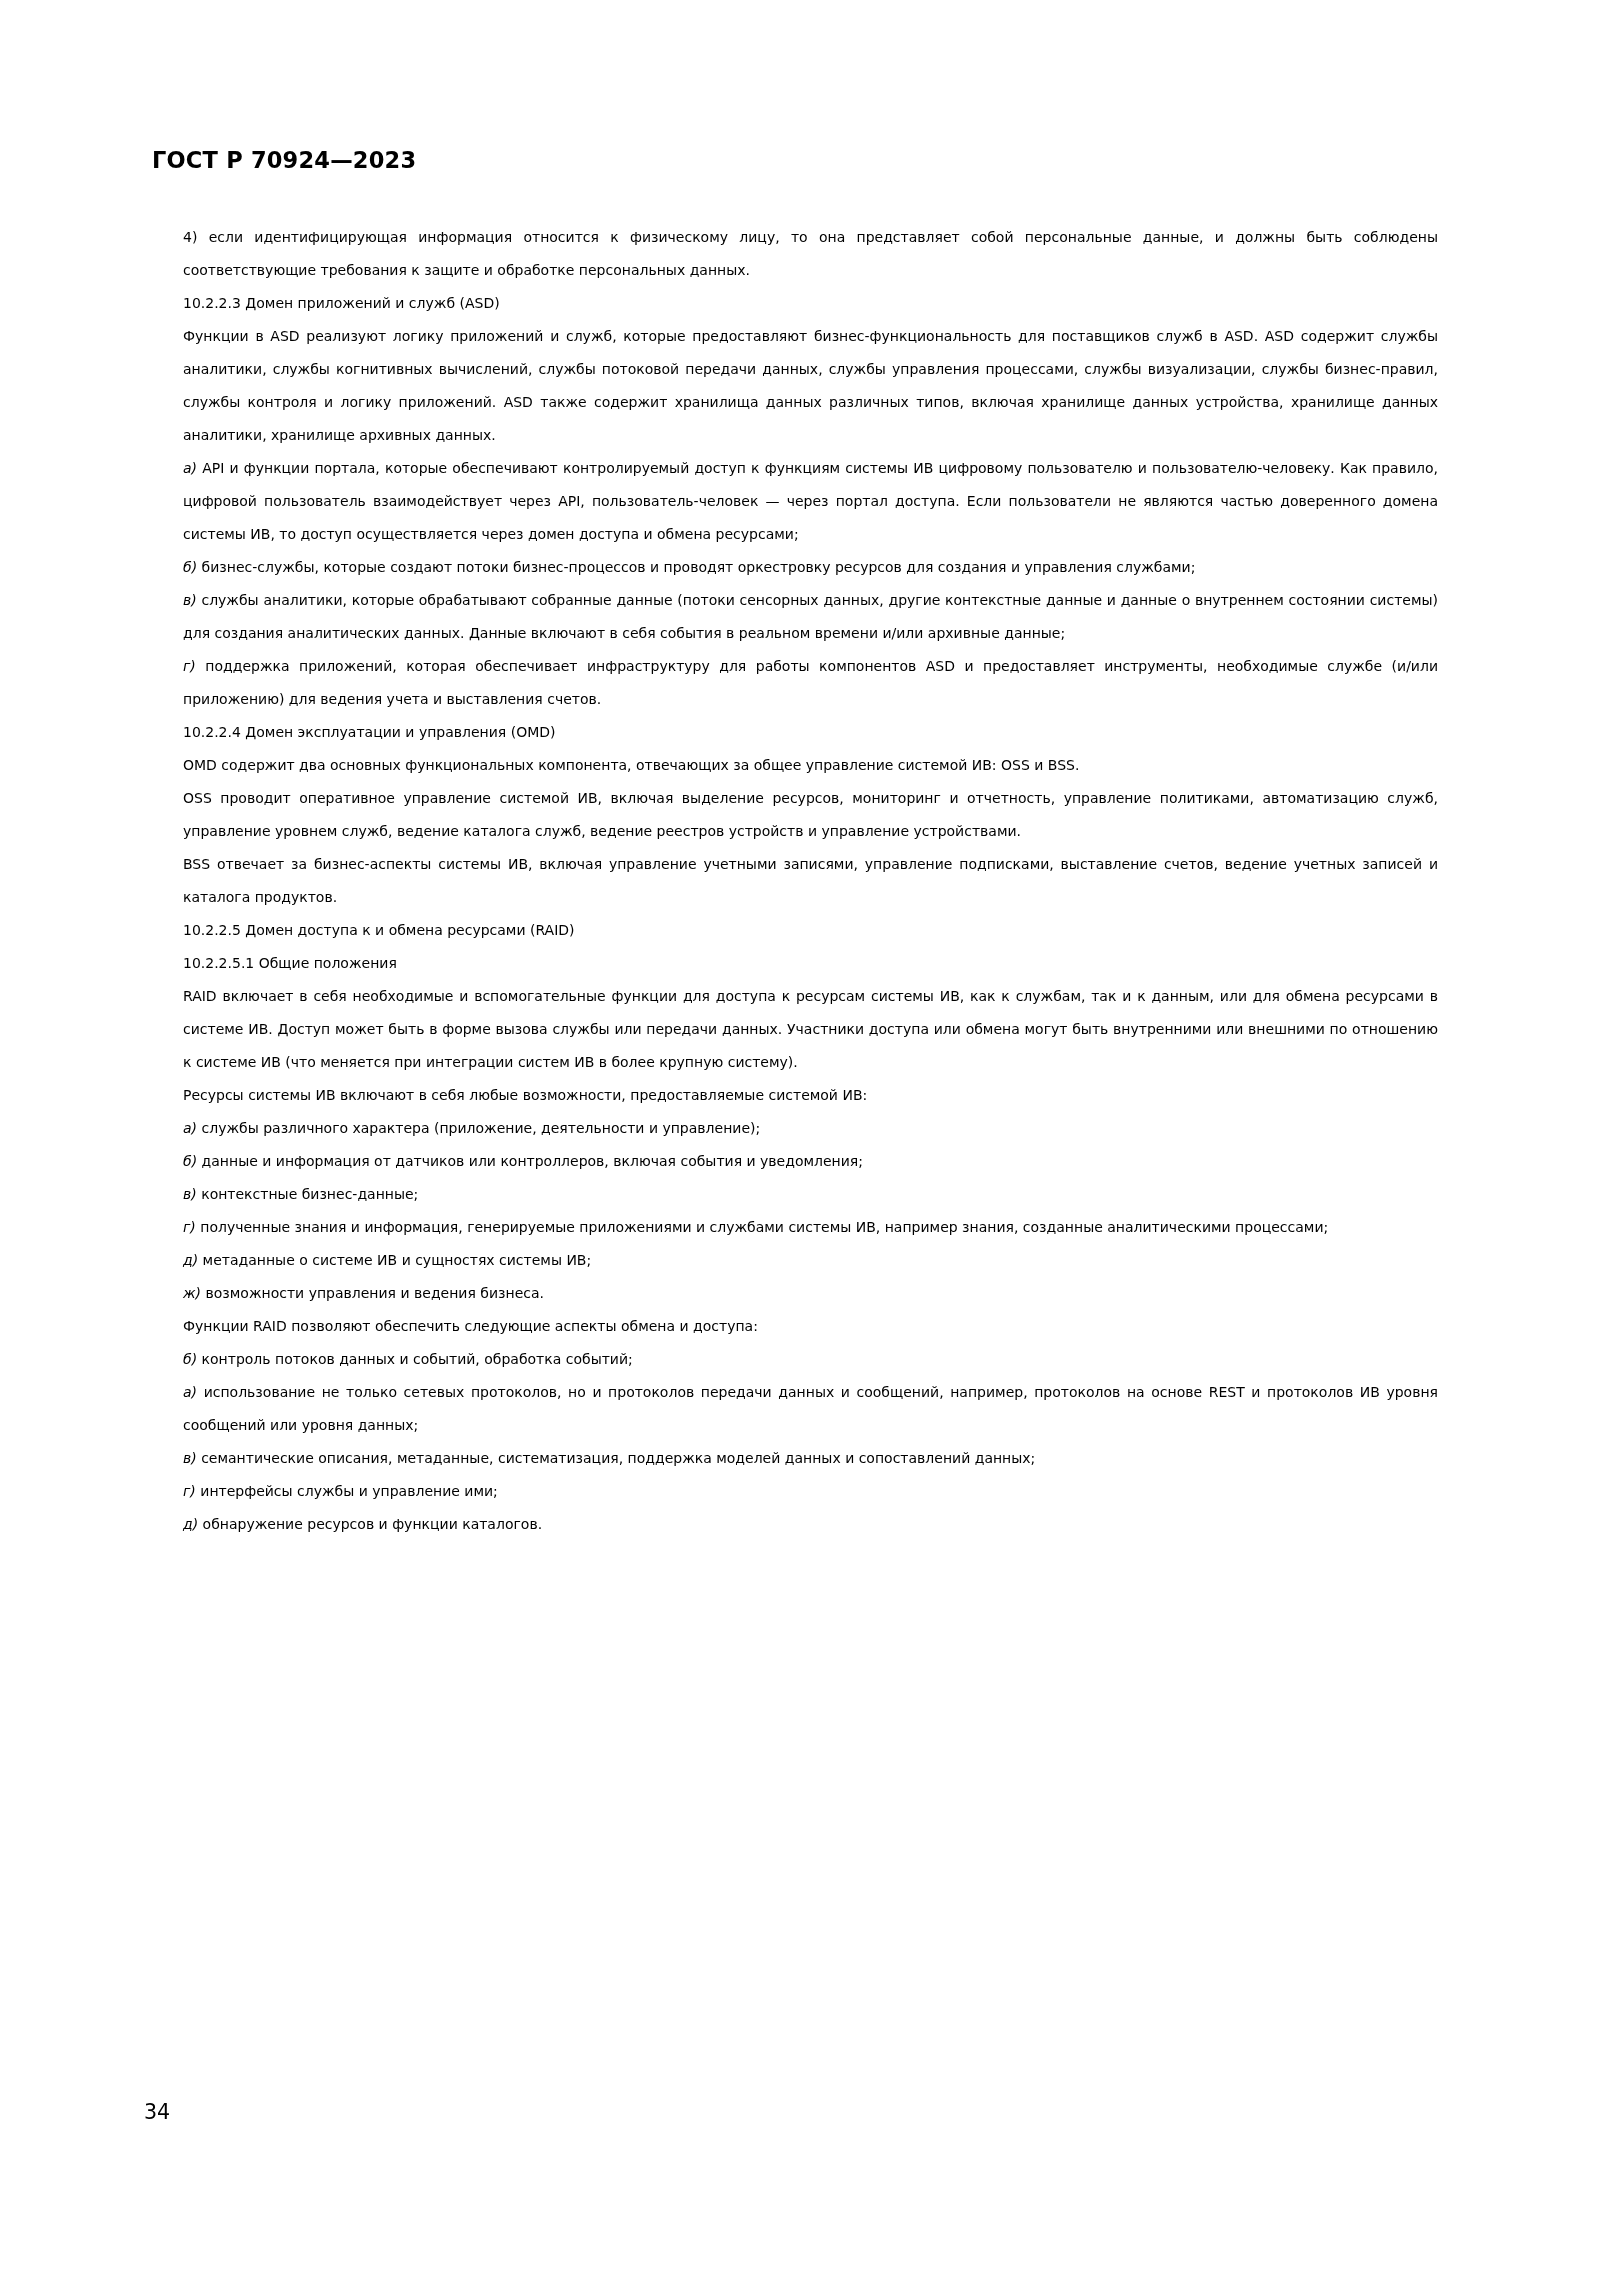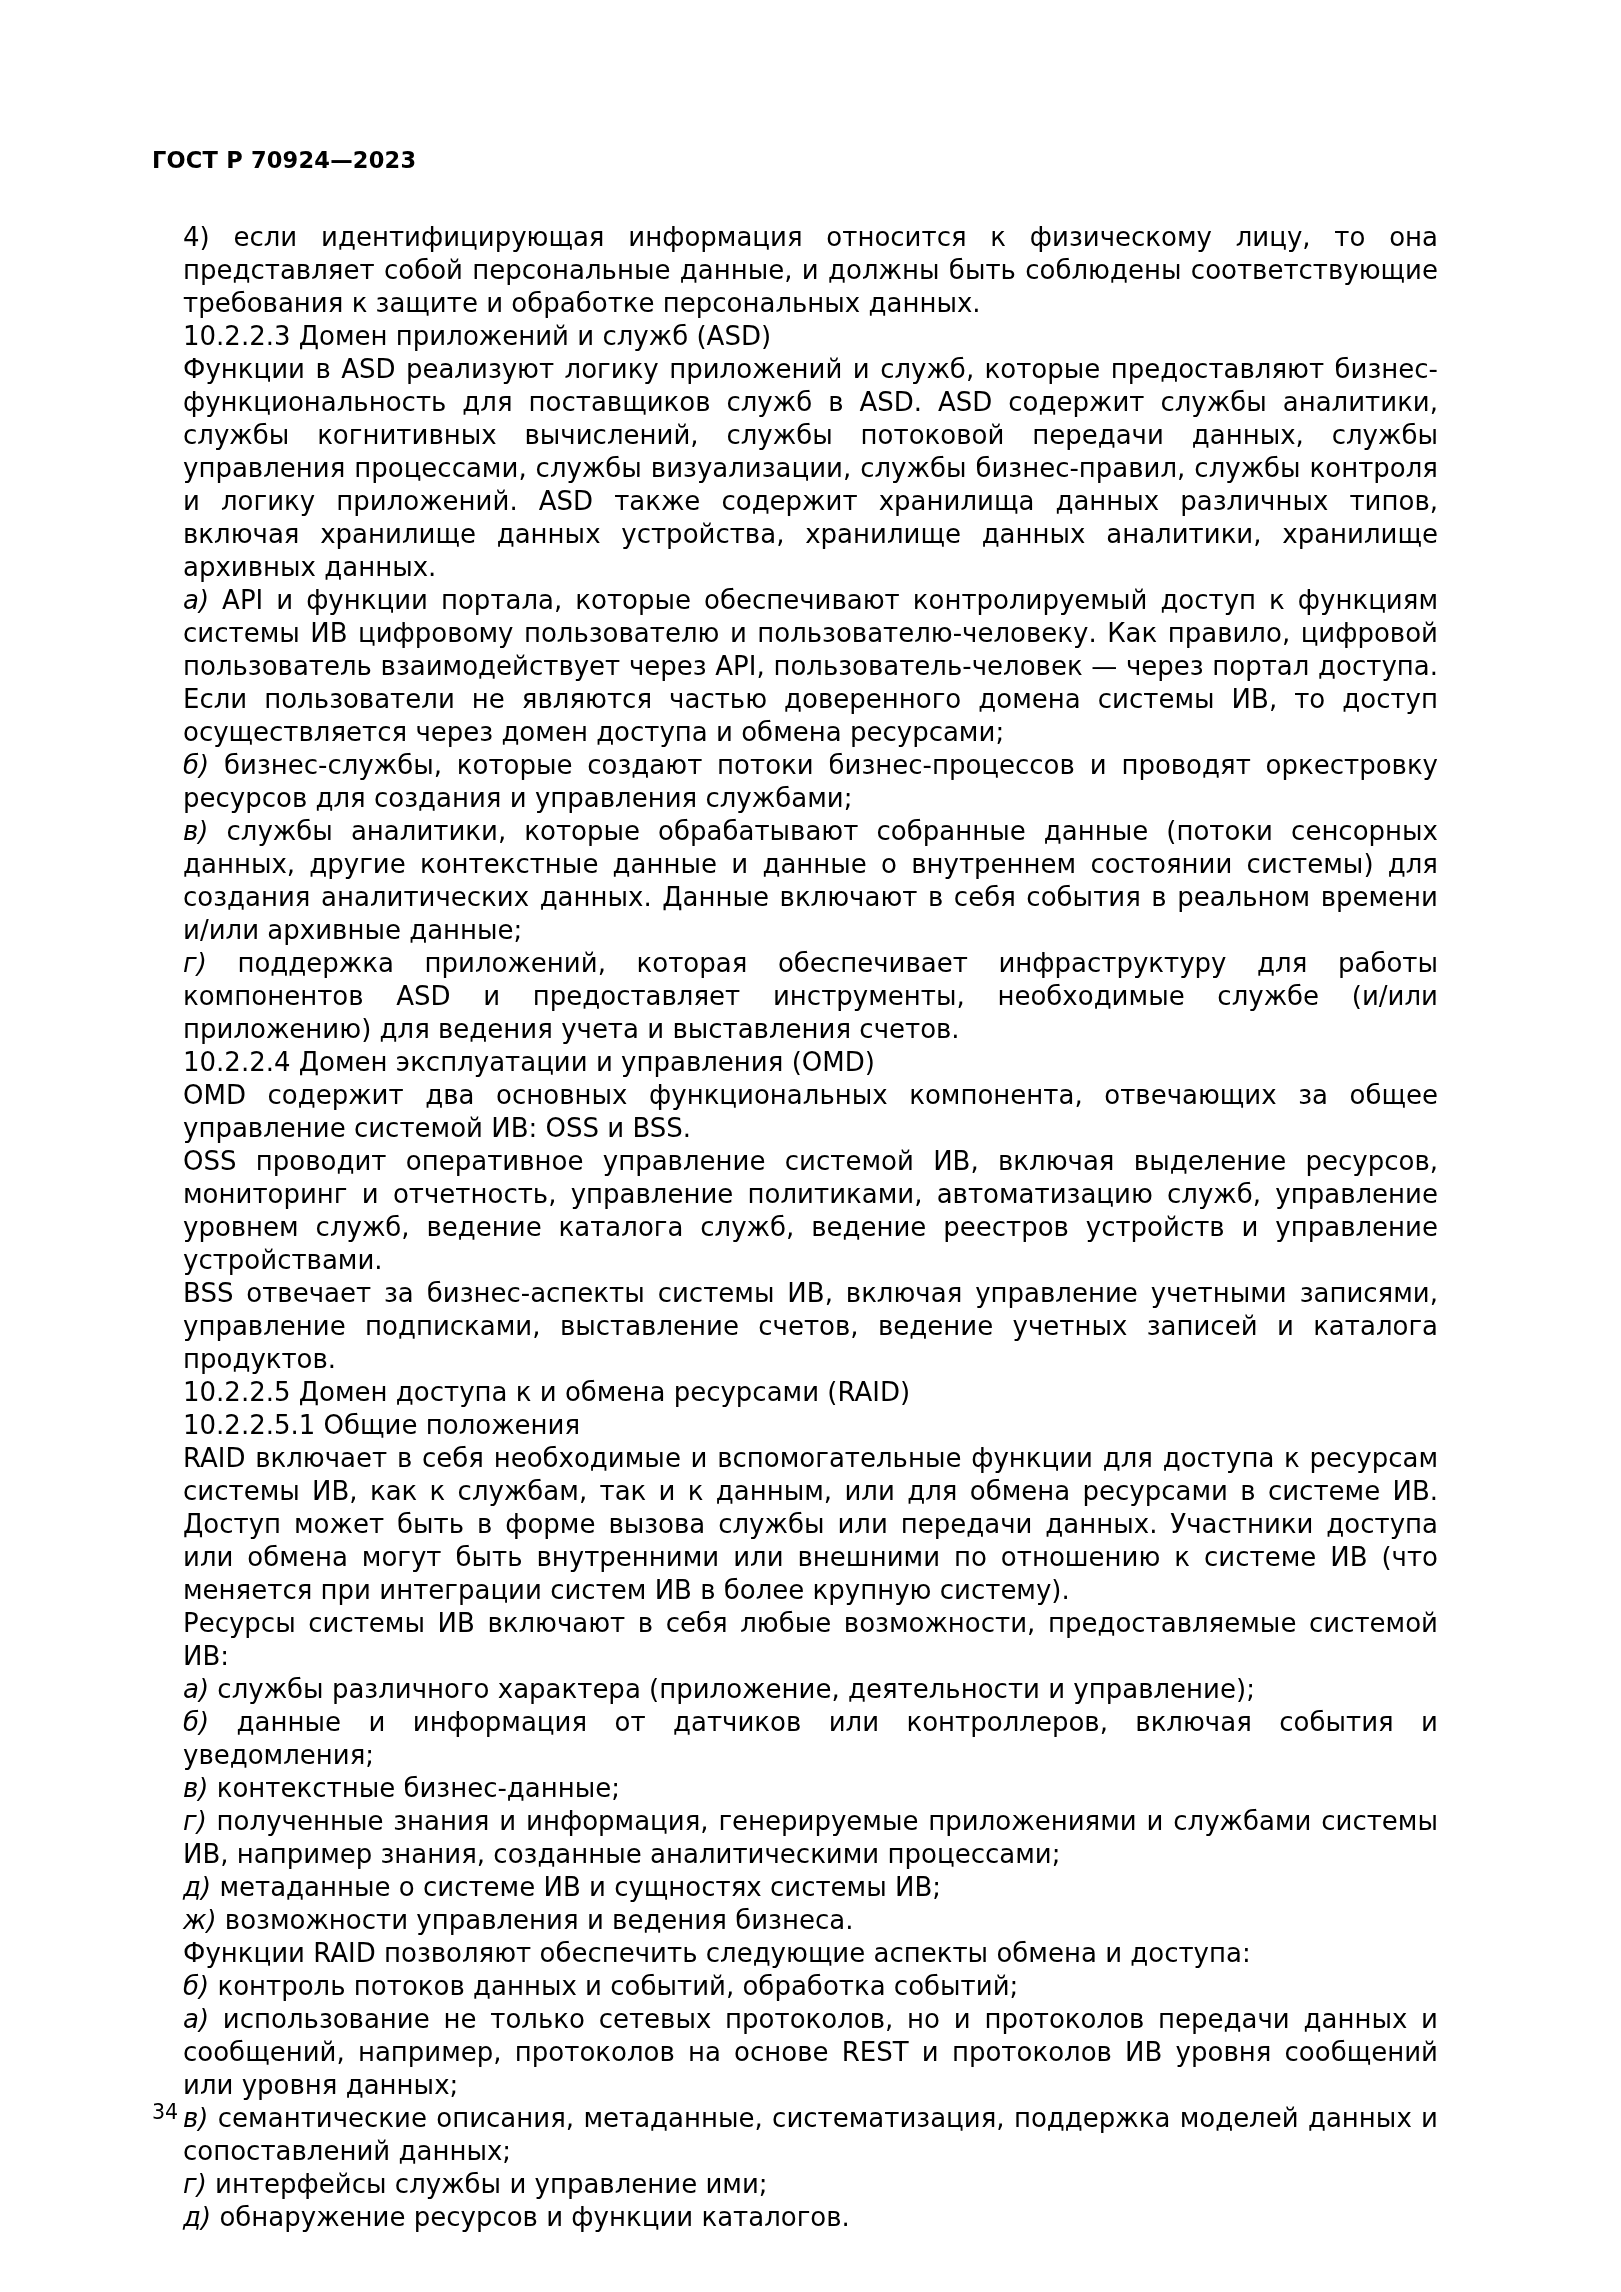--- a/index.html
+++ b/index.html
@@ -22,39 +22,39 @@
     left: 152px;
     font-size: 22.5px;
     font-weight: bold;
     letter-spacing: 0.2px;
   }
   .content {
     position: absolute;
     top: 221px;
     left: 183px;
     width: 1255px;
-    font-size: 26px;
+    font-size: 14px;
     line-height: 33px;
     text-align: justify;
     text-justify: inter-word;
     hyphens: manual;
   }
   .content p {
     margin: 0;
     text-indent: 0;
   }
   .p-indent {
     text-indent: 41px;
   }
   .ital {
     font-style: italic;
   }
   .footer {
     position: absolute;
-    left: 152px;
+    left: 144px;
     top: 2100px;
     font-size: 20.6px;
   }
 </style>
 </head>
 <body>
 
 <div class="page">
 
   <div class="header">ГОСТ Р 70924—2023</div>

